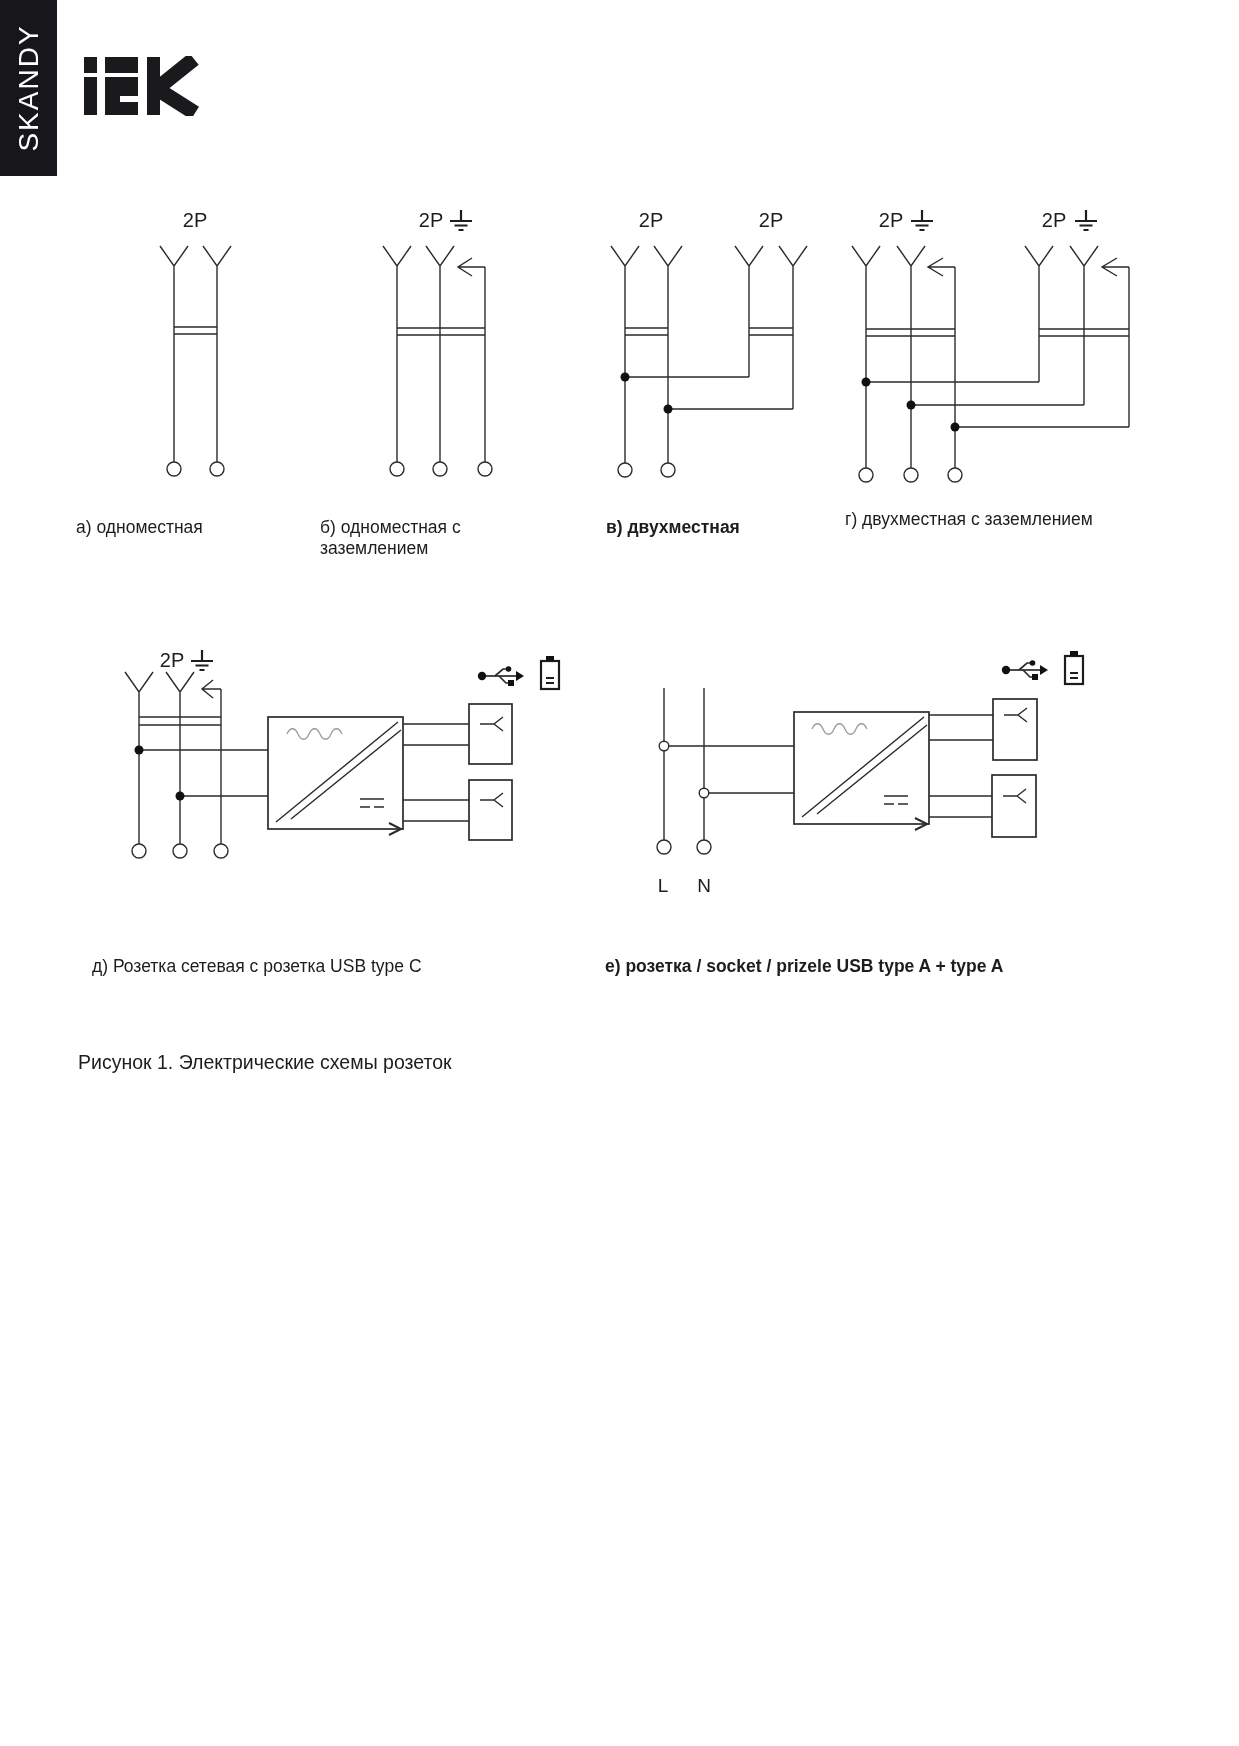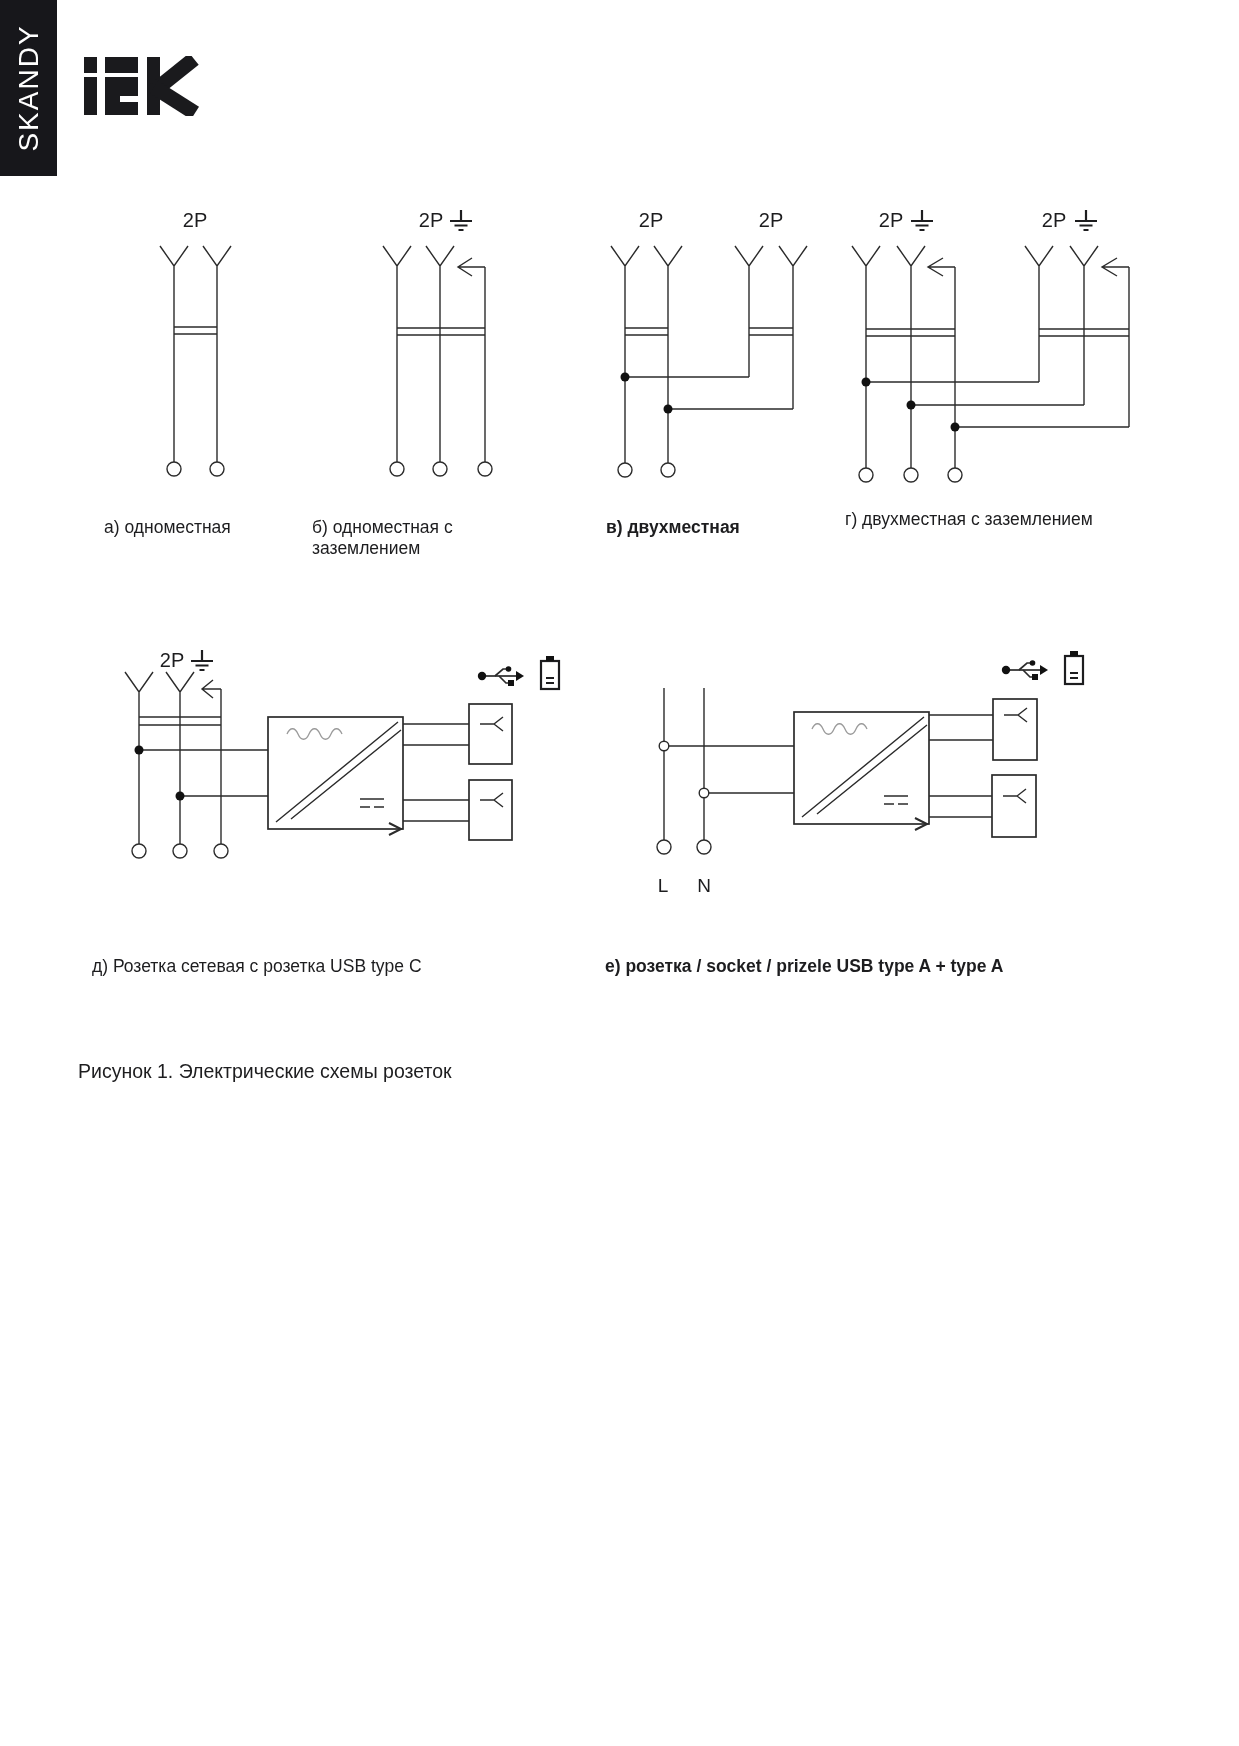--- a/index.html
+++ b/index.html
@@ -32,21 +32,21 @@
   .lbl  { font-size:20px; fill:#1d1d1f; }
   .lblLN{ font-size:19px; fill:#1d1d1f; }
   .ink  { fill:#1a1a1d; }
 
   .cap {
     position:absolute; font-size:17.5px; line-height:21px; color:#1d1d1f;
     white-space:pre-line;
   }
   .cap-wrap { white-space:normal; width:185px; }
   .figcap {
-    position:absolute; left:78px; top:1051px; font-size:19.5px; color:#1d1d1f;margin-top:9px;
+    position:absolute; left:78px; top:1051px; font-size:19.5px; color:#1d1d1f;
   }
 </style>
 </head>
 <body>
 
 <div class="page">
 
   <div class="banner">
     <span class="banner-text">SKANDY</span>
   </div>
@@ -236,21 +236,21 @@
         <polygon class="blk" points="1040,665 1048,670 1040,675"></polygon>
       </g>
       <g>
         <rect x="1065" y="656" width="18" height="28" fill="none" stroke="#1d1d1f" stroke-width="2.2"></rect>
         <rect class="blk" x="1070" y="651" width="8" height="5"></rect>
         <path d="M1070 673 H1078 M1070 678 H1078" stroke="#1d1d1f" stroke-width="1.8" fill="none"></path>
       </g>
     </g>
   </svg>
 
-  <div class="cap" style="left:104px; top:517px;">а) одноместная</div>
-  <div class="cap cap-wrap" style="left:312px; top:517px;">б) одноместная с заземлением</div>
+  <div class="cap" style="left:76px; top:517px;">а) одноместная</div>
+  <div class="cap cap-wrap" style="left:320px; top:517px;">б) одноместная с заземлением</div>
   <div class="cap" style="left:606px; top:517px;font-weight:bold;">в) двухместная</div>
   <div class="cap" style="left:845px; top:509px;">г) двухместная с заземлением</div>
   <div class="cap" style="left:92px; top:956px;">д) Розетка сетевая с розетка USB type C</div>
   <div class="cap" style="left:605px; top:956px;font-weight:bold;">е) розетка / socket / prizele USB type A + type A</div>
 
   <div class="figcap">Рисунок 1. Электрические схемы розеток</div>
 </div>
 
 </body></html>

